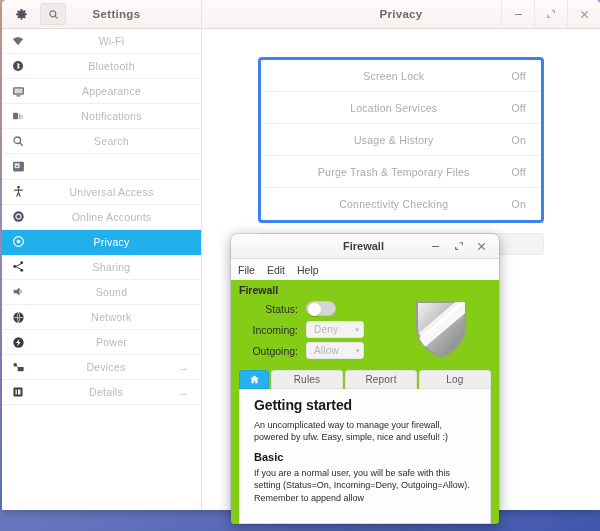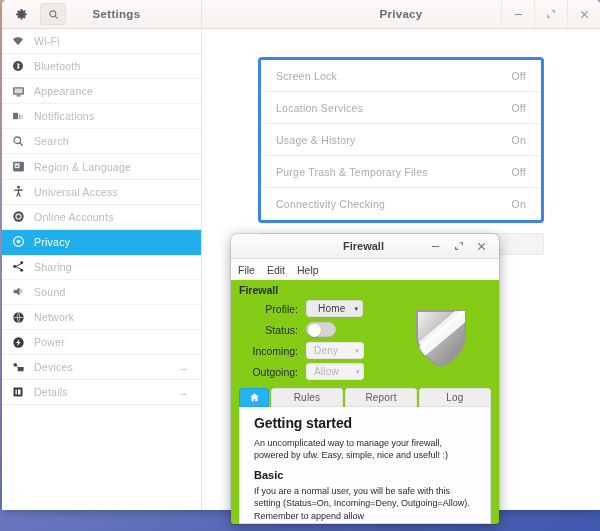--- a/index.html
+++ b/index.html
@@ -62,21 +62,21 @@
   .wctrls {
     position: absolute; right: 0; top: 0; bottom: 0;
     display: flex; align-items: stretch;
   }
   .wc {
     width: 33px; display: flex; align-items: center; justify-content: center;
     border-left: 1px solid #efe7e5;
     color: #8d8d96; font-size: 11px;
   }
   
-  .settings-body { flex: 1; display: flex; min-height: 0; }
+  .settings-body { flex: 1; display: flex; min-height: 0; text-align: center; }
   #sidebar {
     width: 200px; flex: 0 0 200px;
     background: #fff;
     border-right: 1px solid #e8e2e0;
     overflow: hidden;
   }
   .side-item {
     height: 25.1px;
     display: flex; align-items: center;
     padding: 0 10px;
@@ -331,21 +331,20 @@
       </div>
 
       <div class="side-item">
         <span class="ic">
           <svg width="13" height="13" viewBox="0 0 24 24" fill="#6e6e78">
               <rect x="2" y="3" width="20" height="18" rx="2"></rect>
               <rect x="5" y="6" width="9" height="9" fill="#e2e2e7"></rect>
               <path d="M7 13l2.3-4 2.3 4H7z" fill="#6e6e78"></path>
             </svg>
         </span>
-        <span class="lbl">Region &amp; Language</span>
         <span class="arrow"></span>
       </div>
 
       <div class="side-item">
         <span class="ic">
           <svg width="13" height="13" viewBox="0 0 24 24" fill="#4a4a54">
               <circle cx="12" cy="4" r="2.4"></circle>
               <path d="M11 7.5h2v6l3.5 7.5h-2.4L12 16l-2.1 5h-2.4L11 13.5v-6z"></path>
               <path d="M4 8.5h16v2H4z"></path>
             </svg>
@@ -506,27 +505,20 @@
     <span>File</span>
     <span>Edit</span>
     <span>Help</span>
   </div>
 
   <div class="fw-section">Firewall</div>
 
   <div class="fw-form-wrap">
     <div class="fw-form">
 
-      <div class="fw-frow">
-        <span class="fl">Profile:</span>
-        <div class="combo">
-          <span class="cv">Home</span>
-          <span class="caret">▾</span>
-        </div>
-      </div>
 
       <div class="fw-frow">
         <span class="fl">Status:</span>
         <div class="toggle">
           <div class="knob"></div>
         </div>
       </div>
 
       <div class="fw-frow">
         <span class="fl">Incoming:</span>

